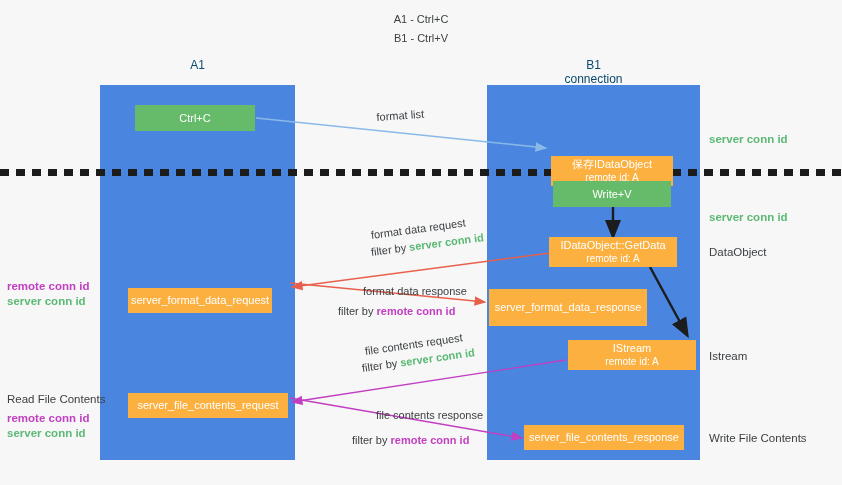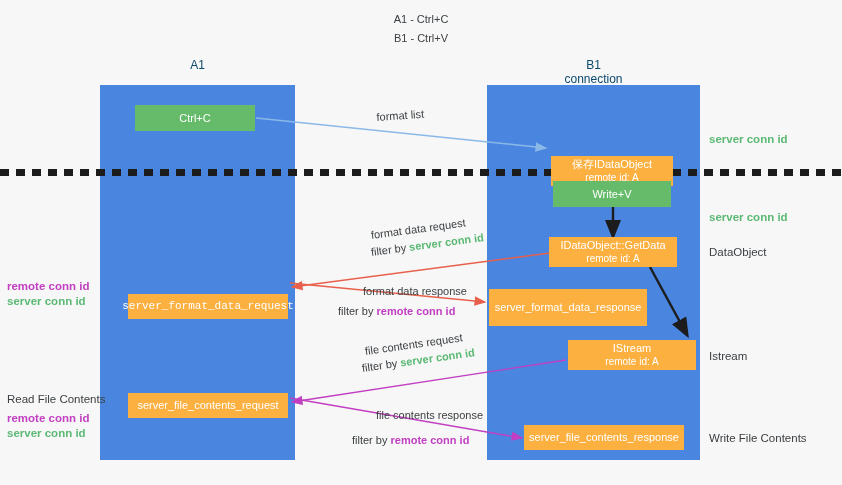--- a/index.html
+++ b/index.html
@@ -130,21 +130,21 @@
   <div class="box orange" style="left:549px;top:237px;width:128px;height:30px;">
     <span>IDataObject::GetData</span>
     <span class="l2">remote id: A</span>
   </div>
 
   <div class="box orange" style="left:568px;top:340px;width:128px;height:30px;">
     <span>IStream</span>
     <span class="l2">remote id: A</span>
   </div>
 
-  <div class="box orange" style="left:128px;top:294px;width:160px;height:25px;font-family:Liberation Mono, monospace;">
+  <div class="box orange" style="left:128px;top:288px;width:144px;height:25px;">
     <span>server_format_data_request</span>
   </div>
 
   <div class="box orange" style="left:489px;top:289px;width:158px;height:37px;">
     <span>server_format_data_response</span>
   </div>
 
   <div class="box orange" style="left:128px;top:393px;width:160px;height:25px;">
     <span>server_file_contents_request</span>
   </div>

